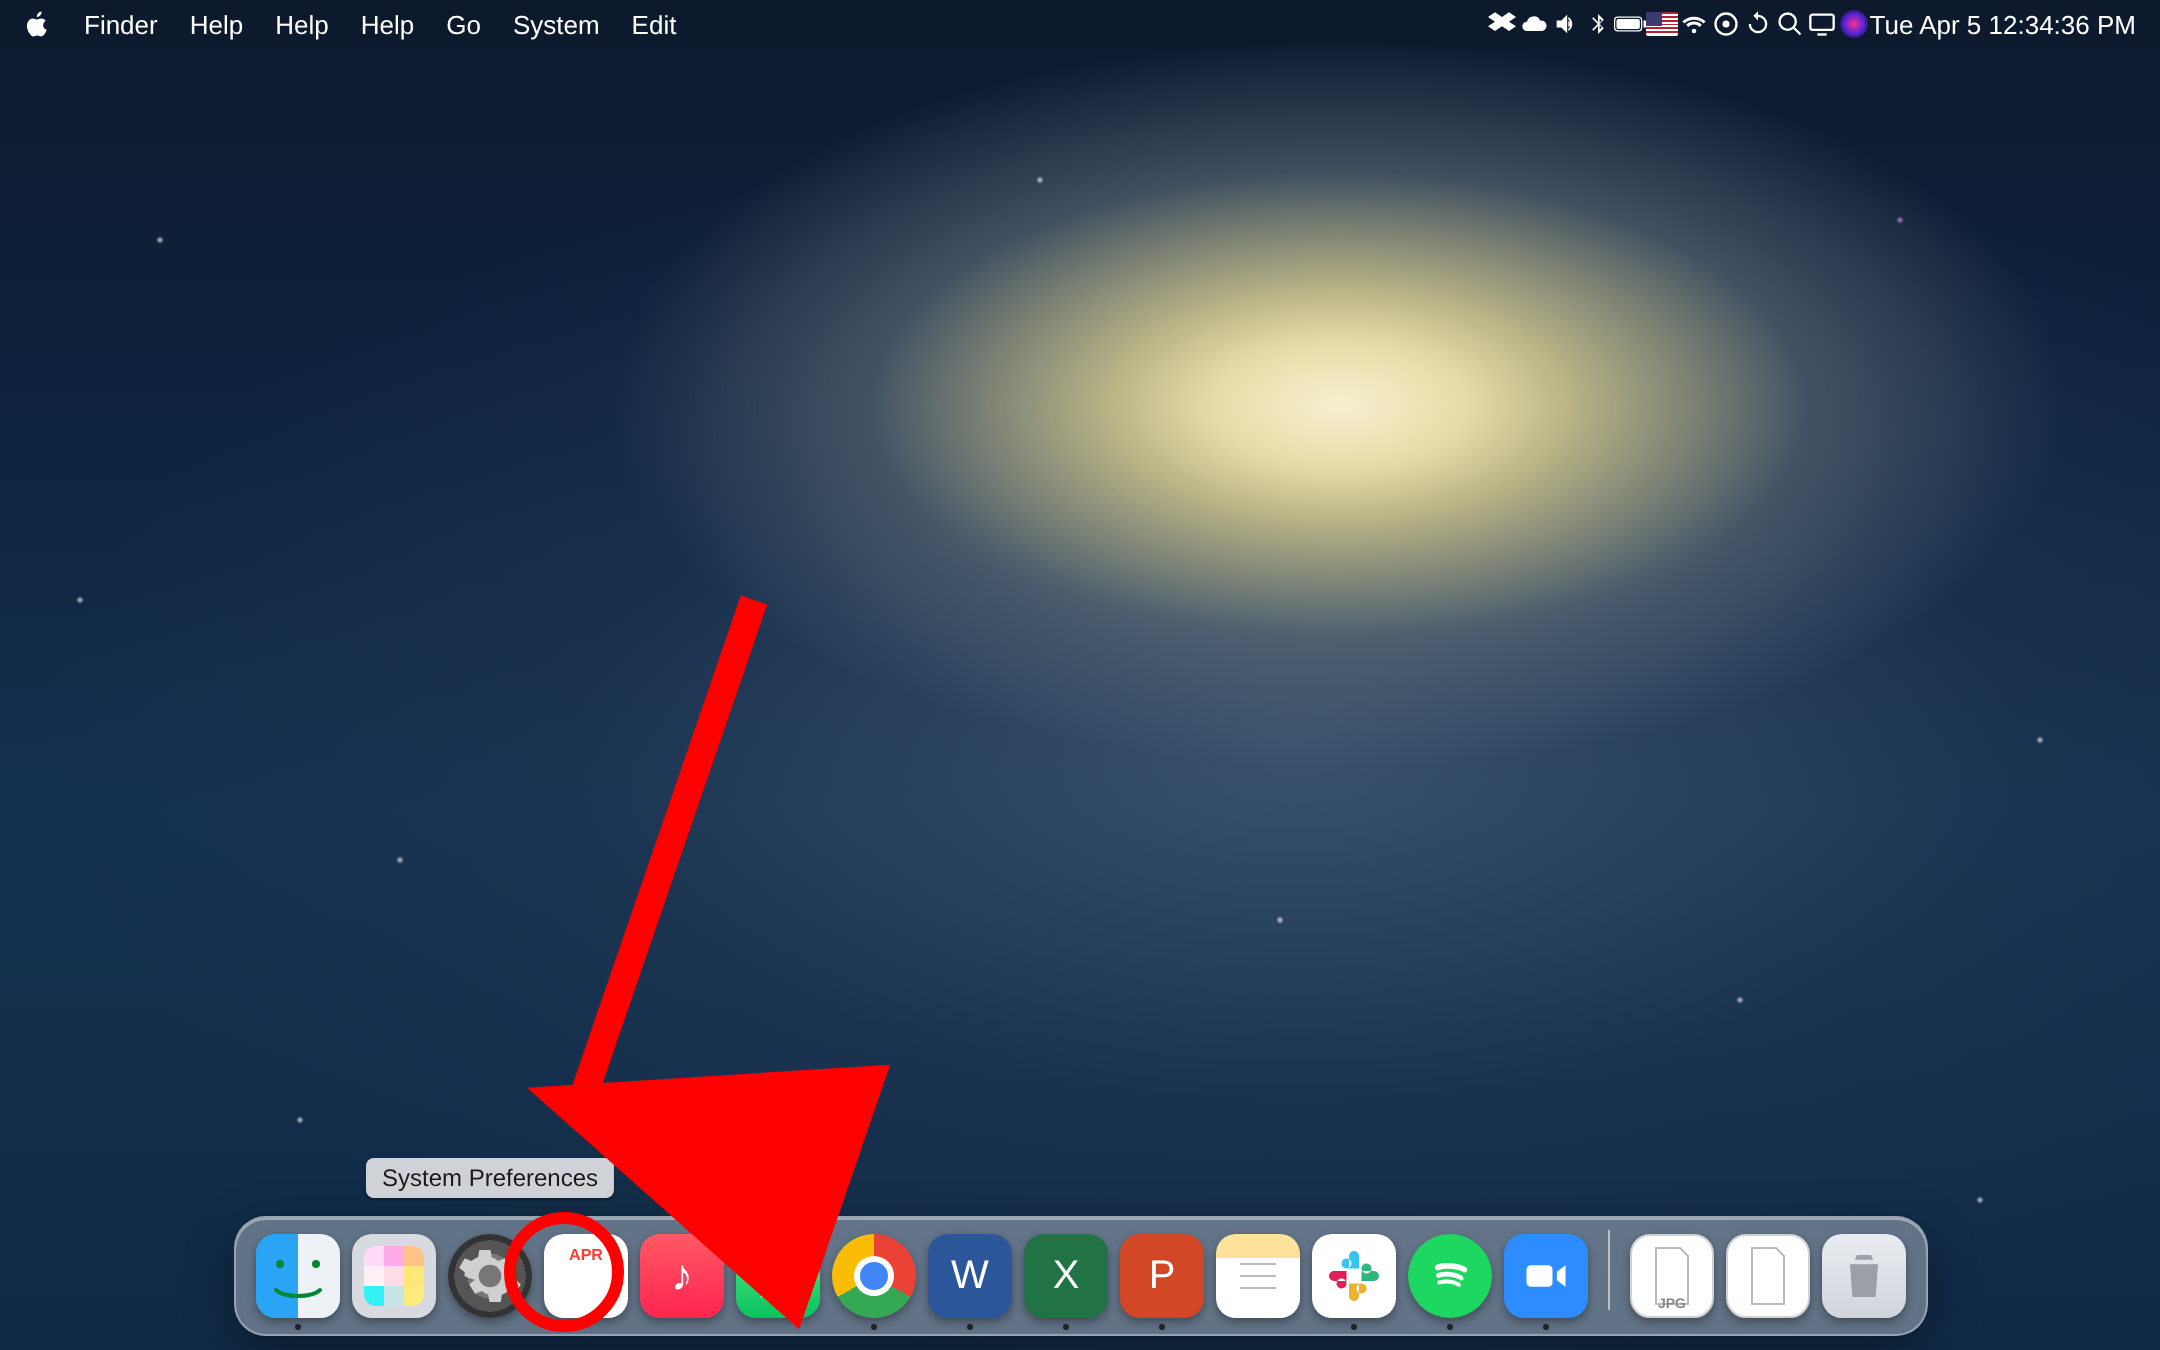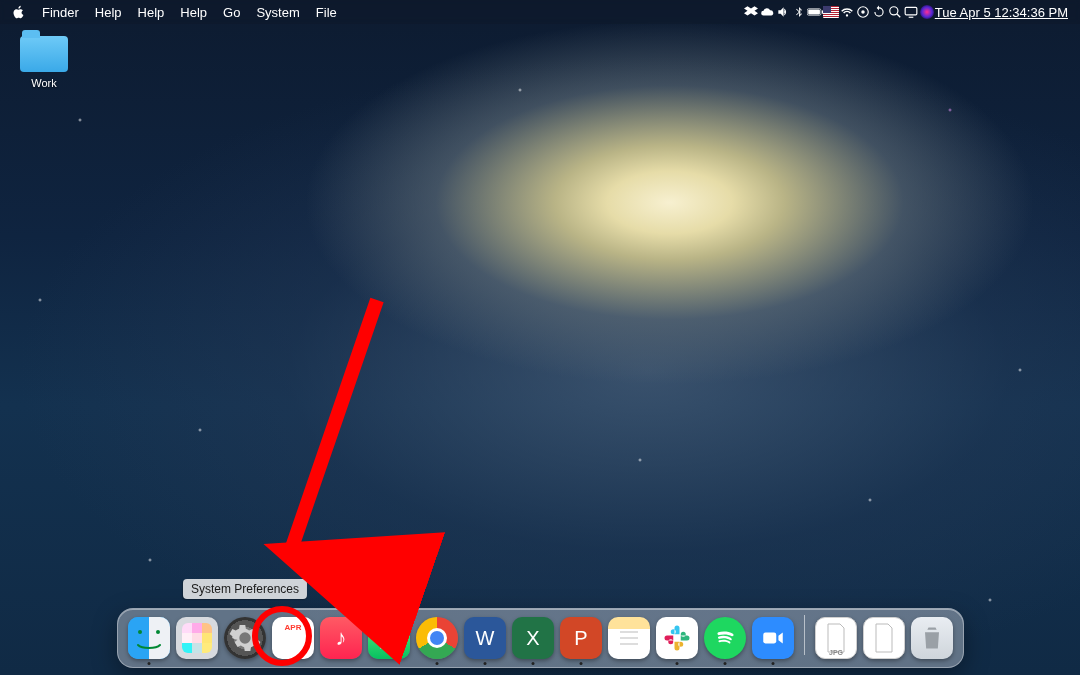--- a/index.html
+++ b/index.html
@@ -35,21 +35,21 @@
 
   
   .menubar {
     position: absolute; top:0; left:0; right:0; height:24px;
     display:flex; align-items:center; justify-content:space-between;
     padding:0 12px; color:#fff; font-size:13px;
     background: rgba(20,20,20,0.12);
     backdrop-filter: blur(2px);
   }
   .menubar .left, .menubar .right { display:flex; align-items:center; gap:16px; }
-  .menubar .right { gap:0; font-size:13px;text-decoration:underline; }
+  .menubar .right { gap:0; font-size:13px; }
   .menubar .app { font-weight:400; }
   .menubar .item { cursor:default; }
   .menubar svg { display:block; }
   .status-icon { width:16px; height:16px; display:flex; align-items:center; justify-content:center; }
   .flag { width:18px; height:12px; background:
       linear-gradient(#b22234 0 8%, #fff 8% 16%, #b22234 16% 24%, #fff 24% 32%, #b22234 32% 40%, #fff 40% 48%, #b22234 48% 56%, #fff 56% 64%, #b22234 64% 72%, #fff 72% 80%, #b22234 80% 88%, #fff 88% 100%);
       position:relative; border-radius:1px;}
   .flag::before{content:"";position:absolute;left:0;top:0;width:8px;height:7px;background:#3c3b6e;}
 
   
@@ -136,21 +136,21 @@
         <svg width="14" height="14" viewBox="0 0 24 24" fill="#fff">
             <path d="M16.4 13.2c0-2.6 2.1-3.8 2.2-3.9-1.2-1.8-3.1-2-3.7-2-1.6-.2-3.1.9-3.9.9s-2-0.9-3.4-.9C5.9 7.3 4.3 8.3 3.4 10c-1.8 3.1-.5 7.6 1.3 10.1.9 1.2 1.9 2.6 3.3 2.6 1.3-.1 1.8-.9 3.4-.9s2 .9 3.4.8c1.4 0 2.3-1.3 3.2-2.5.7-1 1.2-2 1.5-3.1-1.6-.6-3.1-2.1-3.1-3.8zM14 4.6c.7-.9 1.2-2.1 1-3.3-1 0-2.3.7-3 1.6-.7.8-1.2 2-1.1 3.2 1.2.1 2.4-.6 3.1-1.5z"></path>
           </svg>
       </span>
       <span class="item app">Finder</span>
       <span class="item">Help</span>
       <span class="item">Help</span>
       <span class="item">Help</span>
       <span class="item">Go</span>
       <span class="item">System</span>
-      <span class="item">File</span>
+      <span class="item">Edit</span>
     </div>
     <div class="right" id="status-right">
 
       <span class="status-icon item">
           <svg width="14" height="14" viewBox="0 0 24 24" fill="#fff">
             <path d="M6 2 0 6l6 4-6 4 6 4 6-4 6 4 6-4-6-4 6-4-6-4-6 4z"></path>
           </svg>
         </span>
         <span class="status-icon item">
           <svg width="16" height="14" viewBox="0 0 24 24" fill="#fff">
@@ -205,24 +205,20 @@
             <line x1="8" y1="21" x2="16" y2="21"></line>
           </svg>
         </span>
         <span class="status-icon item">
           <span style="width:14px;height:14px;border-radius:50%;background:radial-gradient(circle,#ff2d95,#5427d4,#000);display:inline-block"></span>
         </span>
         <span class="item">Tue Apr 5  12:34:36 PM</span>
     </div>
   </div>
 
-  <div class="desktop-icon">
-    <div class="folder-shape"></div>
-    <div>Work</div>
-  </div>
 
   <div class="dock-wrap">
     <div class="dock" id="dock">
 
     <div class="app-icon finder-ico" title="Finder">
           <svg width="42" height="42" viewBox="0 0 42 42">
             <rect width="42" height="42" rx="10" fill="#2aa4f4"></rect>
             <path d="M21 0h11a10 10 0 0110 10v22a10 10 0 01-10 10H21V0z" fill="#eef1f5"></path>
             <circle cx="12" cy="15" r="2" fill="#083"></circle>
             <circle cx="30" cy="15" r="2" fill="#083"></circle>

